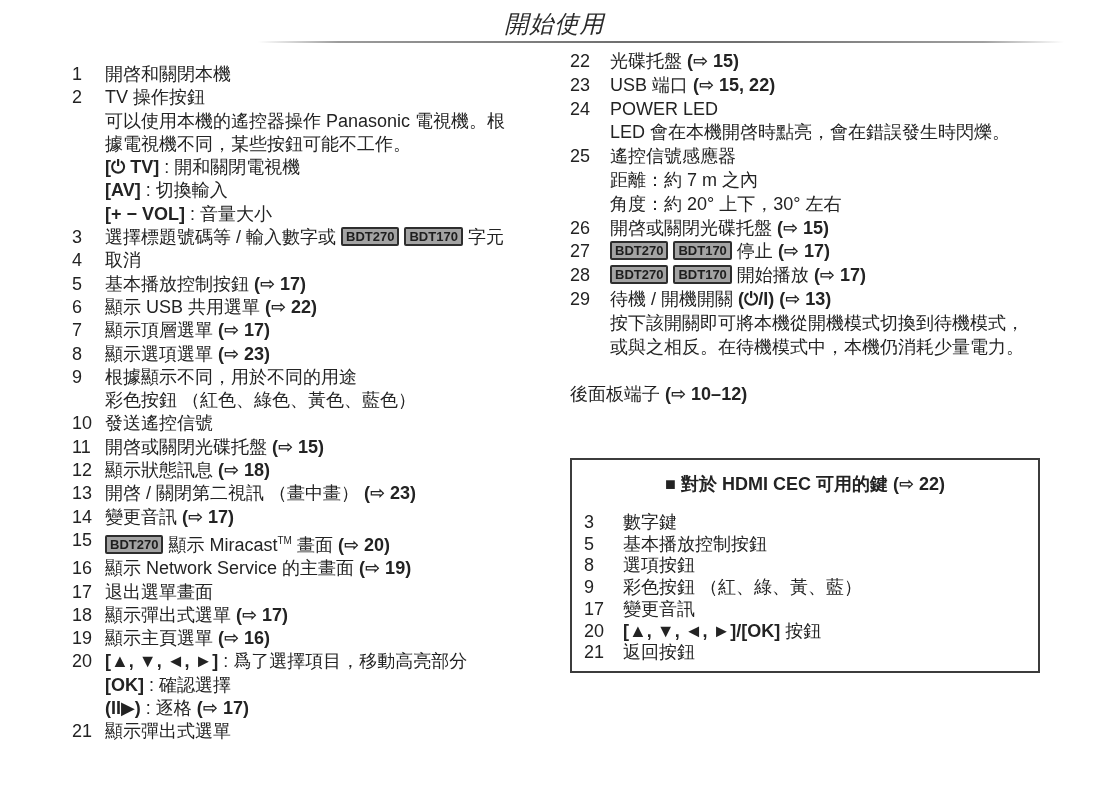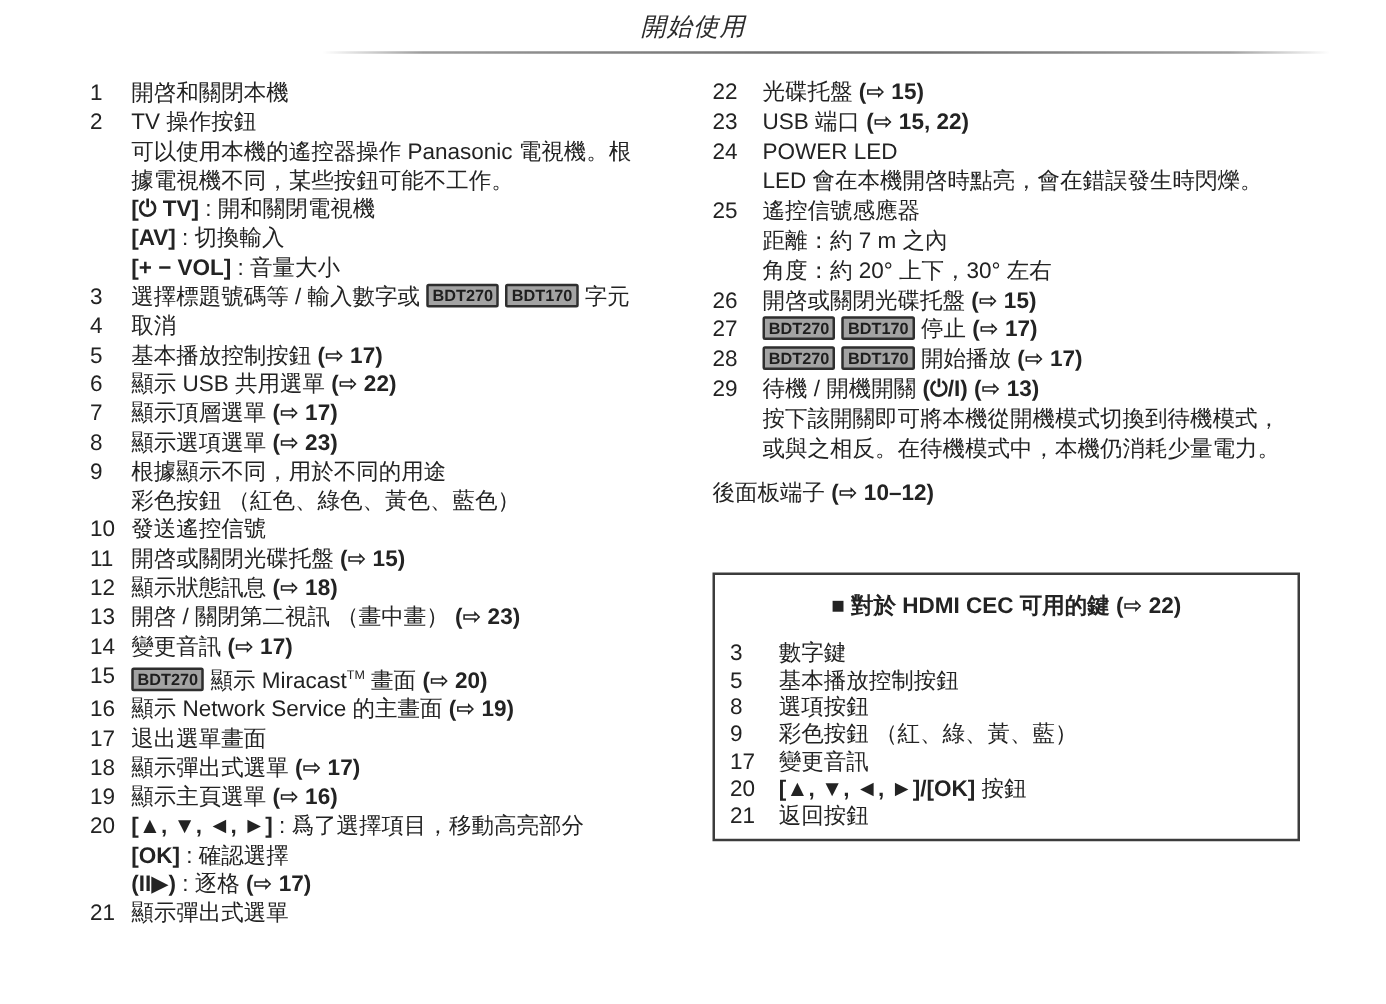--- a/index.html
+++ b/index.html
@@ -9,32 +9,32 @@
     background:#ffffff;
     font-family:"Liberation Sans","DejaVu Sans",sans-serif;
     font-size:18px;
     color:#232323;
     overflow:hidden;
   }
   .doc-title{
     position:absolute;top:8px;left:0;width:100%;
     text-align:center;
     font-style:italic;
-    font-size:20px;
+    font-size:24px;
     color:#2a2a2a;
     letter-spacing:1px;
   }
   .title-rule{
     position:absolute;top:41px;left:258px;width:806px;height:2px;
     background:linear-gradient(to right,
       rgba(130,130,130,0) 0%, #9c9c9c 10%, #6f6f6f 45%, #6f6f6f 60%, #a0a0a0 90%, rgba(130,130,130,0) 100%);
   }
   .col{position:absolute;}
   .col-left{left:72px;top:63px;width:478px;}
-  .col-right{left:570px;top:62px;width:496px;}
+  .col-right{left:570px;top:50px;width:496px;}
   .col-left .ln{line-height:23.3px;}
   .col-right .ln{line-height:23.8px;}
   .item{display:flex;align-items:flex-start;}
   .num{flex:0 0 auto;}
   .col-left .num{width:33px;}
   .col-right .num{width:40px;}
   .body{flex:1 1 auto;}
   .seg-bold{font-weight:bold;}
   .seg-ref{font-weight:bold;}
   .seg-sup{vertical-align:super;font-size:10px;font-weight:normal;}

